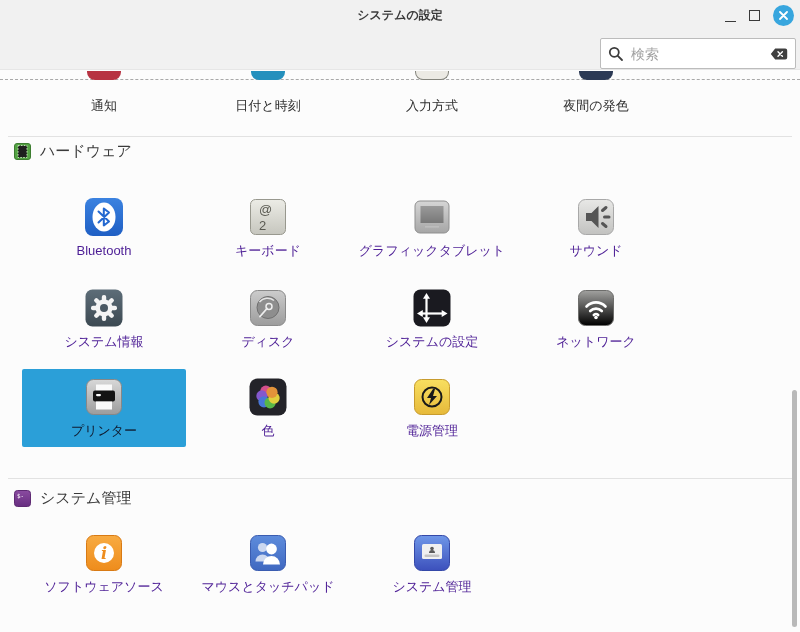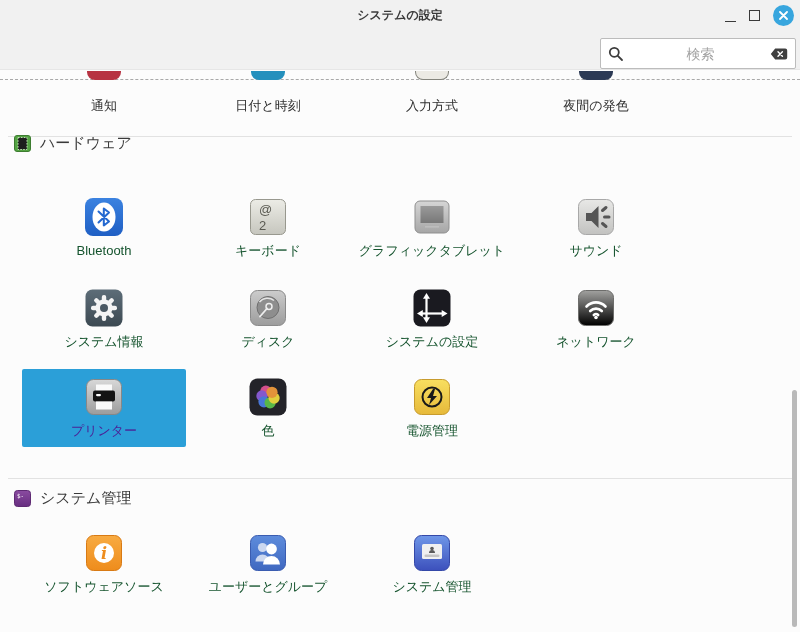--- a/index.html
+++ b/index.html
@@ -11,49 +11,49 @@
   .header { position:absolute; top:0; left:0; width:800px; height:70px; background:#f1f1f1; border-bottom:1px solid #e6e6e6; z-index:5; }
   .titlebar { position:absolute; top:0; left:0; width:800px; height:30px; }
   .title { position:absolute; top:7px; left:0; width:100%; text-align:center; font-size:12px; font-weight:bold; color:#3a3a3a; }
   .win-controls { position:absolute; top:0; right:6px; height:30px; display:flex; align-items:center; gap:13px; }
   .btn-min { width:11px; height:14px; border-bottom:1.5px solid #3a3a3a; cursor:default; }
   .btn-max { width:11px; height:11px; border:1.5px solid #3a3a3a; background:transparent; }
   .btn-close { width:21px; height:21px; border-radius:50%; background:#38a6de; display:flex; align-items:center; justify-content:center; }
 
   
   .search-box { position:absolute; top:38px; left:600px; width:196px; height:31px; background:#ffffff; border:1px solid #bcbcbc; border-radius:2px; display:flex; align-items:center; padding:0 7px; }
-  .search-box input { border:none; outline:none; flex:1; font-size:14px; color:#333; background:transparent; min-width:0; margin-left:7px; font-family:inherit;text-align:center; }
+  .search-box input { border:none; outline:none; flex:1; font-size:14px; color:#333; background:transparent; min-width:0; margin-left:7px; font-family:inherit; }
   .search-box input::placeholder { color:#a2a2a2; }
 
   
   .content { position:absolute; top:70px; left:0; width:800px; height:562px; background:#fcfcfc; }
   .dashed-edge { position:absolute; top:9px; left:0; width:800px; border-top:1px dashed #a8a8a8; z-index:1; }
   .separator { position:absolute; left:8px; width:784px; border-top:1px solid #e2e2e2; }
   .sep-1 { top:66px; } .sep-2 { top:408px; }
 
   .row { position:absolute; left:22px; width:660px; display:flex; z-index:2; }
   .cell { width:164px; height:78px; padding-top:8px; display:flex; flex-direction:column; align-items:center; cursor:pointer; }
   .cell .icon { width:40px; height:40px; flex:none; }
-  .cell .label { margin-top:6px; font-size:13px; line-height:16px; color:#14532d; text-align:center; white-space:nowrap; }
+  .cell .label { margin-top:6px; font-size:13px; line-height:16px; color:#4c1d95; text-align:center; white-space:nowrap; }
   .cell.selected { background:#2b9fd8; border-radius:2px; }
-  .cell.selected .label { color:#4c1d95; }
+  .cell.selected .label { color:#0f172a; }
 
   .peek-row { top:1px; }
   .peek-cell { width:164px; display:flex; flex-direction:column; align-items:center;gap:9px; }
   .stub { width:34px; height:9px; border-radius:0 0 8px 8px; }
   .stub-notifications { background:#b73342; }
   .stub-datetime { background:#2590bd; }
   .stub-input { background:#eceae4; border:1px solid #85857d; border-top:none; }
   .stub-night { background:#2c3a55; }
   .peek-cell .label { margin-top:8px; font-size:13px; color:#2f2f2f; }
 
   .section-header { position:absolute; left:14px; display:flex; align-items:center; gap:9px; z-index:2; }
   .section-header .s-icon { width:17px; height:17px; flex:none; }
   .section-header .s-title { font-size:15px; color:#3a3a3a; }
-  .hdr-hw { top:64px; } .hdr-admin { top:419px; }
+  .hdr-hw { top:72px; } .hdr-admin { top:419px; }
 
   .r1 { top:119px; } .r2 { top:210px;align-items:flex-end; } .r3 { top:299px; } .r4 { top:455px; }
 
   .scroll-thumb { position:absolute; right:3px; top:320px; width:5px; height:237px; background:#b9b9b9; border-radius:3px; z-index:6; }
 </style>
 </head>
 <body>
 
 <div id="window">
 
@@ -341,21 +341,21 @@
           <rect x="2.5" y="2.5" width="35" height="35" rx="7" fill="url(#gUsr)" stroke="#3a5cb0"></rect>
           <g fill="#ccd8f0">
             <circle cx="14.5" cy="14.5" r="4.6"></circle>
             <path d="M7.5 28.5 a7 7 0 0 1 14 0 z"></path>
           </g>
           <g fill="#ffffff">
             <circle cx="23.5" cy="16" r="5.4"></circle>
             <path d="M15 31.5 a8.5 8.5 0 0 1 17 0 z"></path>
           </g>
         </svg>
-        <div class="label">ユーザーとグループ</div>
+        <div class="label">マウスとタッチパッド</div>
       </div>
       <div class="cell">
         <svg class="icon" viewBox="0 0 40 40">
           <defs>
               <linearGradient id="gLog" x1="0" y1="0" x2="0" y2="1">
                 <stop offset="0" stop-color="#6f97e8"></stop>
                 <stop offset="1" stop-color="#3c50bc"></stop>
               </linearGradient>
             </defs>
           <rect x="2.5" y="2.5" width="35" height="35" rx="7" fill="url(#gLog)" stroke="#3448a8"></rect>

